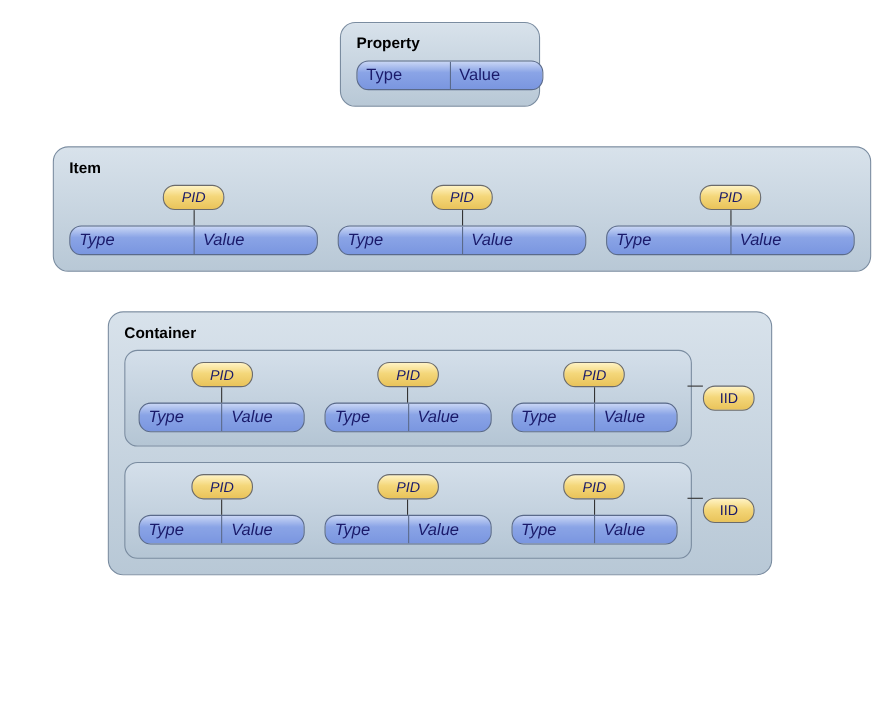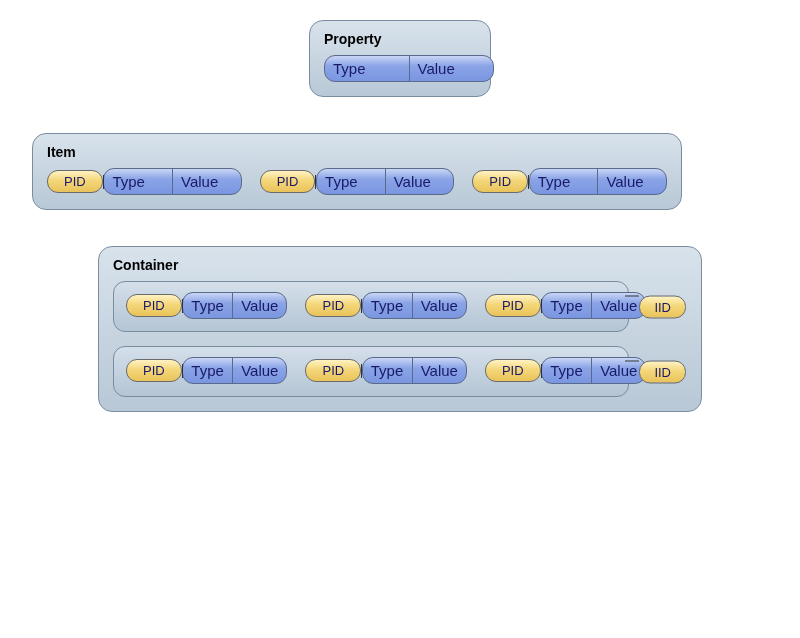--- a/index.html
+++ b/index.html
@@ -22,22 +22,22 @@
     font-size: 14px;
     font-weight: bold;
     color: #000;
     margin-bottom: 8px;
   }
   .prop-panel {
     width: 182px;
     margin: 0 auto 36px auto;
   }
   .item-panel {
-    width: 650px;
-    margin: 0 28px 36px 12px;
+    width: 744px;
+    margin: 0 28px 36px 28px;
   }
   .container-panel {
     width: 604px;
     margin: 0 auto 0 auto;
     padding-right: 72px;
   }
   .inner-item {
     background: linear-gradient(to bottom, #d4dfea 0%, #b4c5d4 100%);
     border: 1px solid #7a8ca0;
     border-radius: 12px;
@@ -47,21 +47,23 @@
   }
   .row {
     display: flex;
     justify-content: space-between;
     gap: 18px;
   }
   .unit {
     position: relative;
     flex: 1;
     display: flex;
+    flex-direction: column;
     align-items: center;
+    font-style: italic;
   }
   .pid {
     background: linear-gradient(to bottom, #fff3c4 0%, #f4d77a 45%, #e9c35a 100%);
     border: 1px solid #6b6b6b;
     border-radius: 11px;
     padding: 3px 16px;
     font-size: 13px;
     color: #1a1a6a;
     font-weight: normal;
     z-index: 2;

